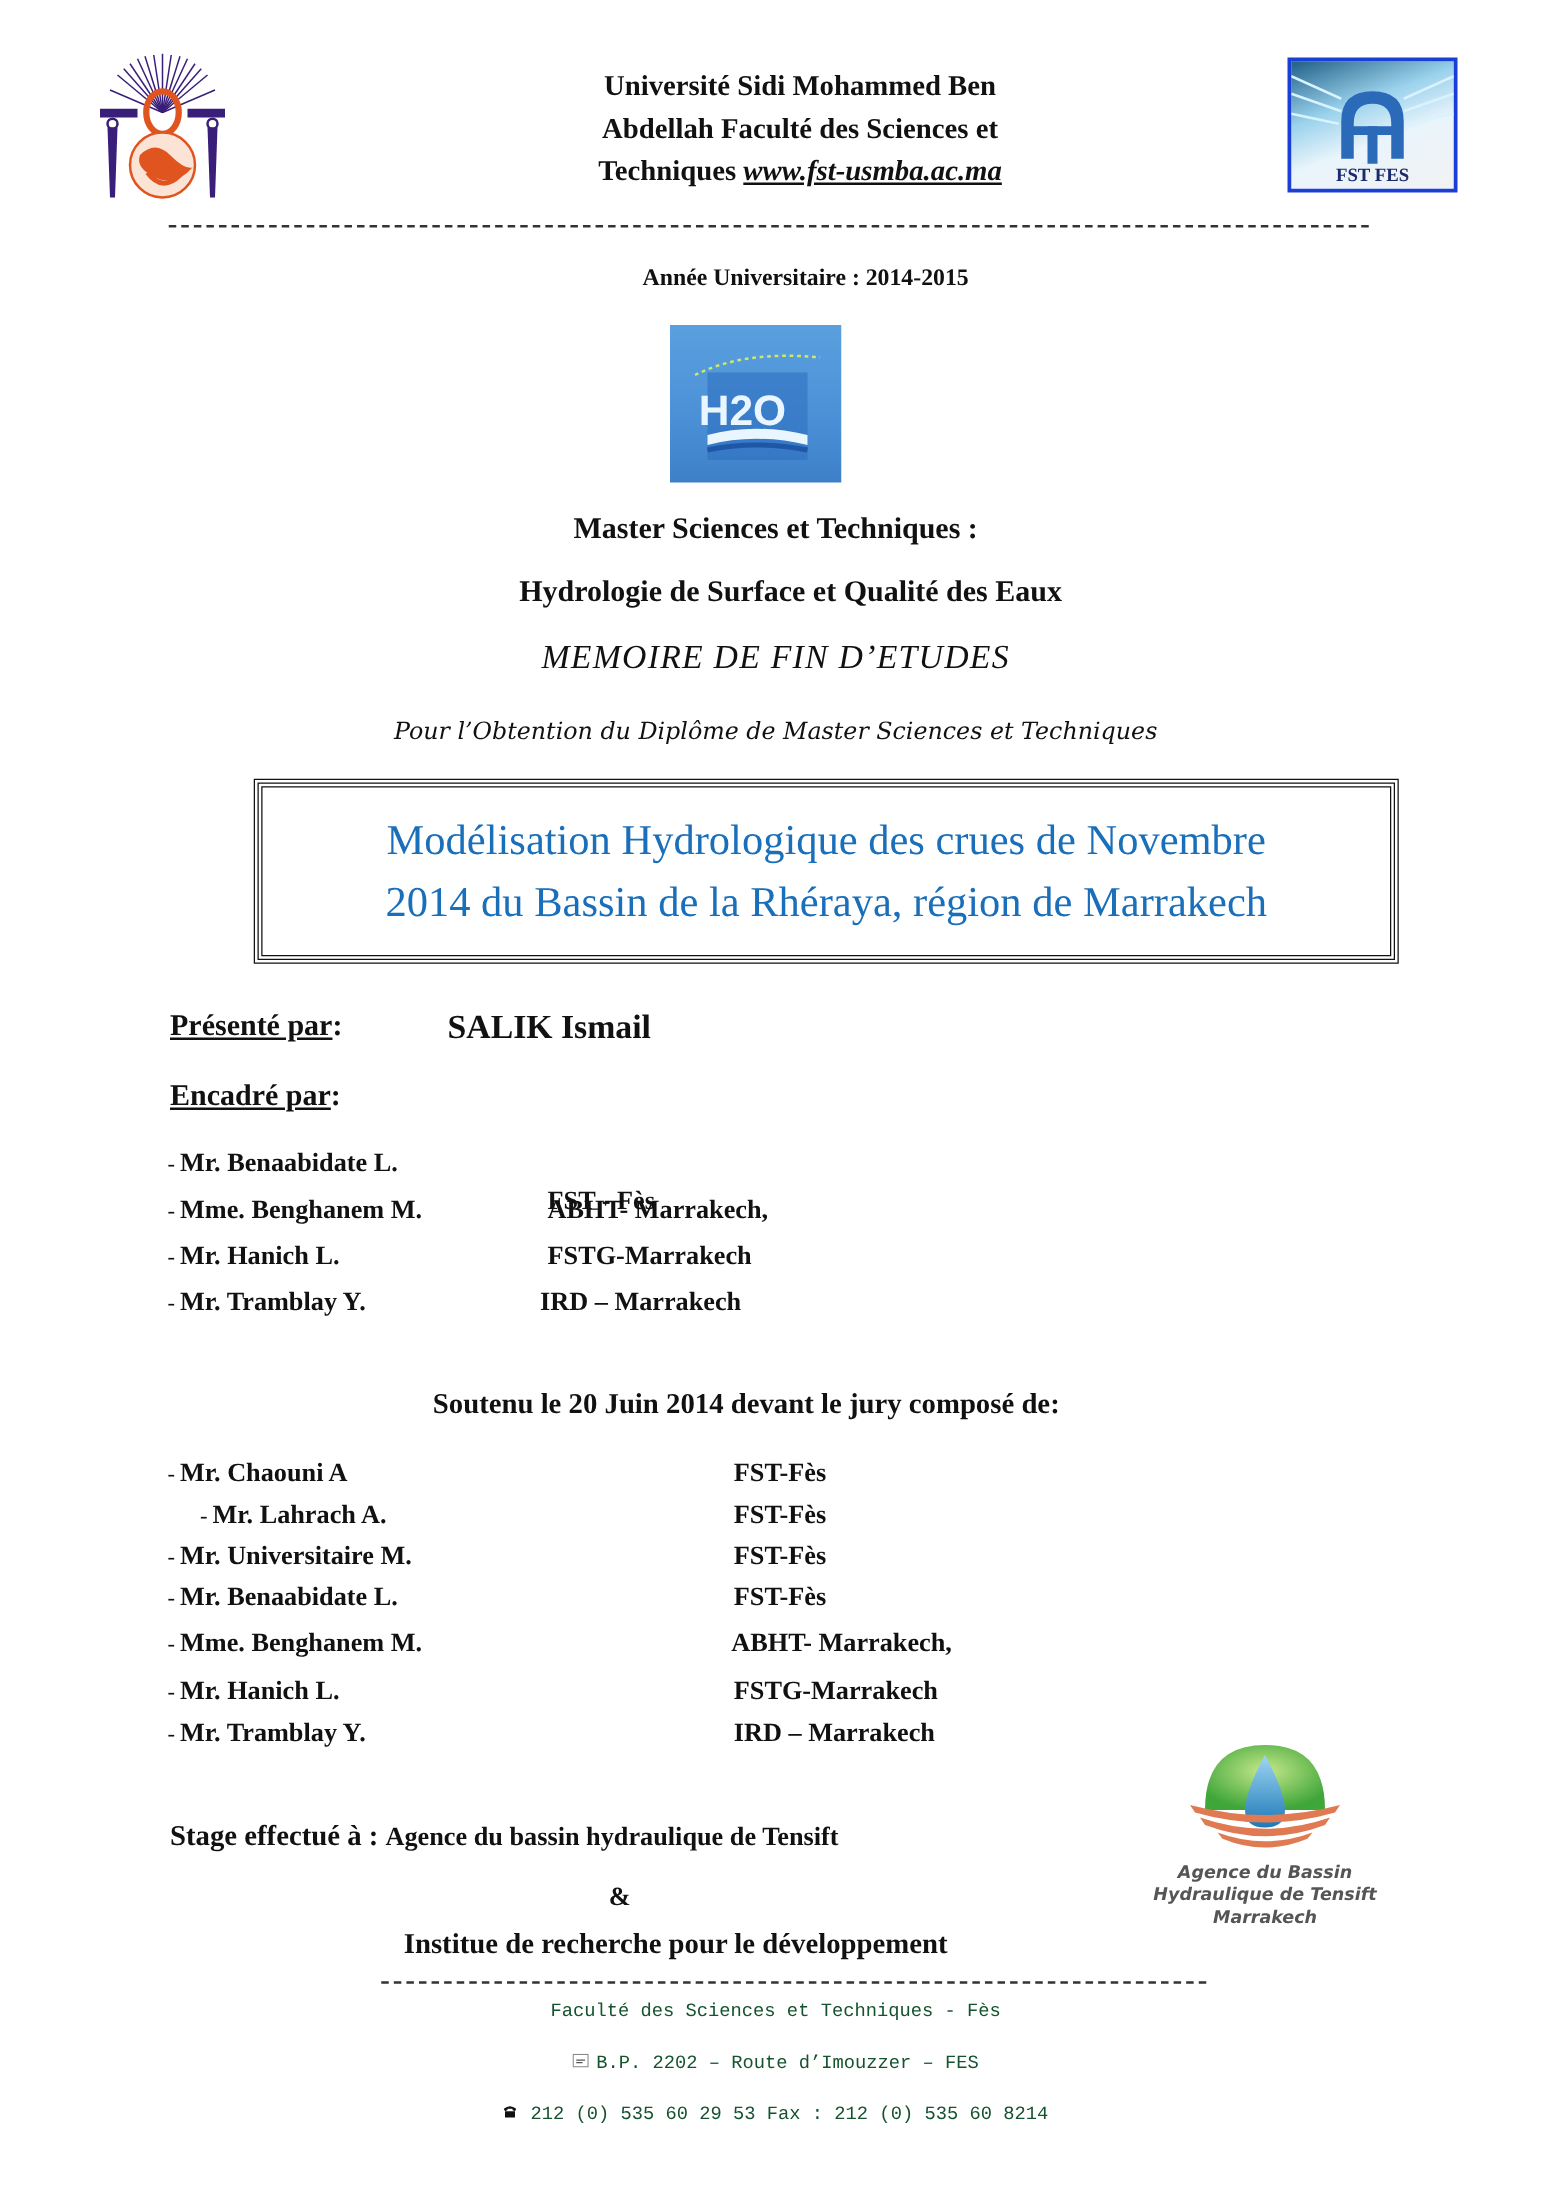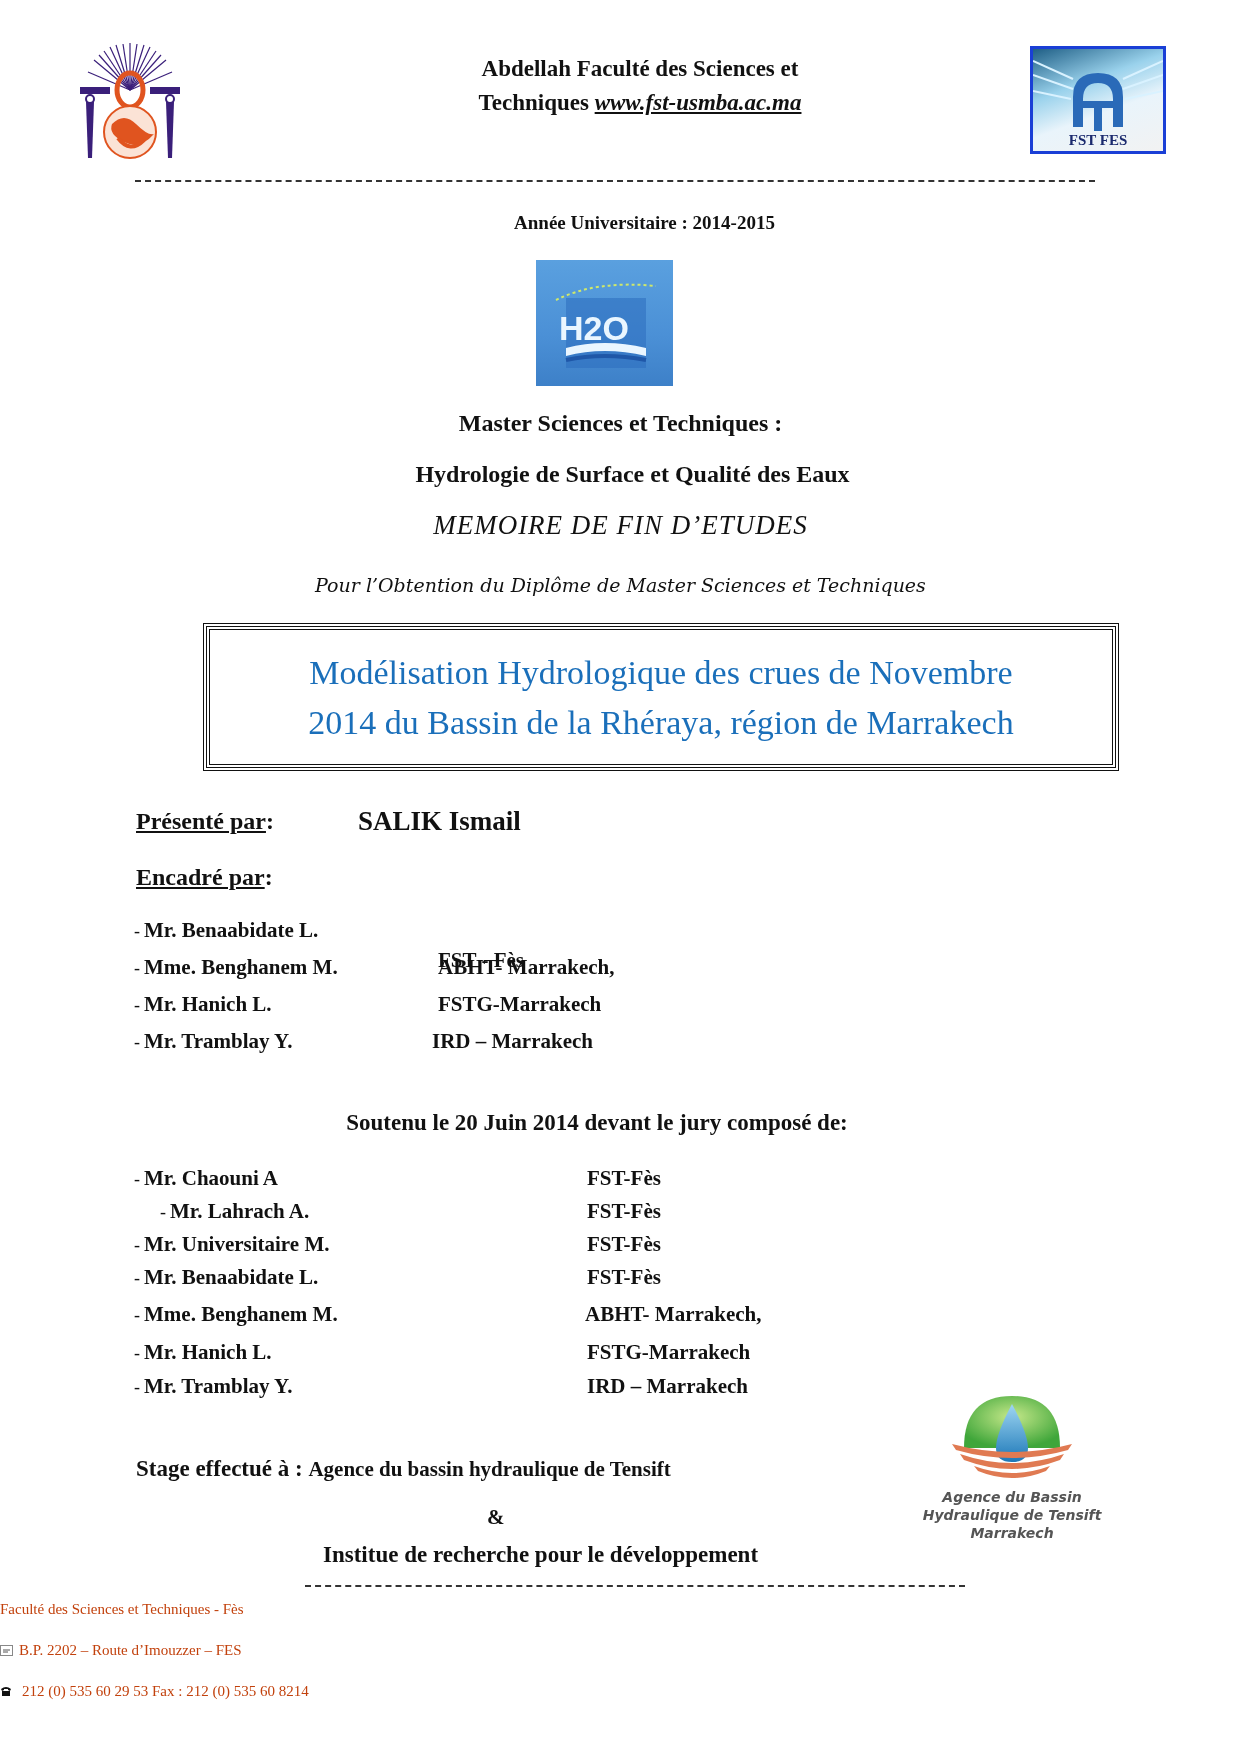--- a/index.html
+++ b/index.html
@@ -44,21 +44,21 @@
     .jury-name { left: 134px; }
     .jury-aff { left: 587px; }
 
     .stage { left: 136px; top: 1456px; font-size: 23px; font-weight: bold; }
     .stage .small { font-size: 21px; }
     .amp { left: 487px; top: 1505px; font-size: 21px; font-weight: bold; }
     .ird { left: 323px; top: 1542px; font-size: 23px; font-weight: bold; }
 
     .abht-logo { left: 912px; top: 1386px; width: 200px; height: 160px; }
 
-    .footer { left: 0; width: 1241px; text-align: left; font-family: Liberation Serif, serif; font-size: 15px; color: #c2410c; }
+    .footer { left: 0; width: 1241px; text-align: center; font-family: Liberation Mono, monospace; font-size: 15px; color: #14532d; }
     .footer-1 { top: 1601px; }
     .footer-2 { top: 1642px; }
     .footer-3 { top: 1683px; }
     .icon-inline { display: inline-block; vertical-align: middle; margin-right: 6px; }
   </style>
 </head>
 <body>
 
 <div class="abs univ-logo">
   <svg width="112" height="118" viewBox="0 0 112 118">
@@ -89,20 +89,21 @@
     <circle cx="96" cy="57" r="4" fill="none" stroke="#3a1f7a" stroke-width="2"></circle>
 
     <ellipse cx="56" cy="48" rx="13" ry="17" fill="none" stroke="#e0541f" stroke-width="5"></ellipse>
     <circle cx="56" cy="90" r="26" fill="#fbe3d6" stroke="#e0541f" stroke-width="2"></circle>
     <path d="M38,82 Q50,70 62,82 T80,92 Q66,108 50,100 T38,82Z" fill="#e0541f"></path>
     <path d="M44,96 Q56,112 70,98" stroke="#e0541f" stroke-width="4" fill="none"></path>
   </svg>
 </div>
 
 <div class="abs header-text">
+  <div>Université Sidi Mohammed Ben</div>
   <div>Abdellah Faculté des Sciences et</div>
   <div><span>Techniques </span><a>www.fst-usmba.ac.ma</a></div>
 </div>
 
 <div class="abs fst-logo">
   <svg width="130" height="102" viewBox="0 0 130 102" style="position:absolute;left:0;top:0;">
     <g stroke="#d9f2ff" stroke-width="2">
       <line x1="0" y1="12" x2="40" y2="30"></line>
         <line x1="0" y1="26" x2="40" y2="40"></line>
       <line x1="0" y1="42" x2="38" y2="50"></line>

